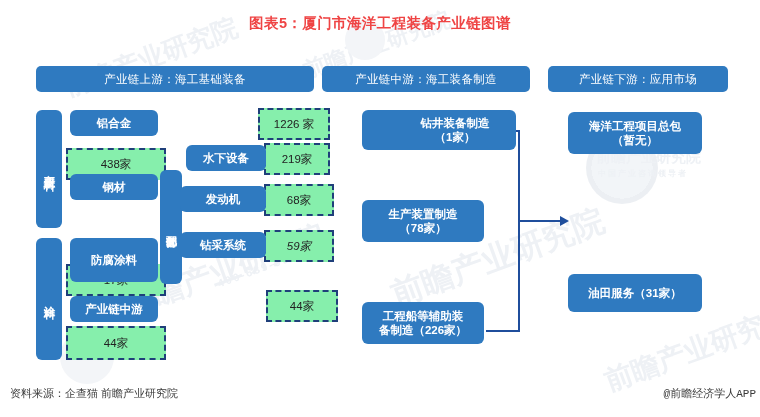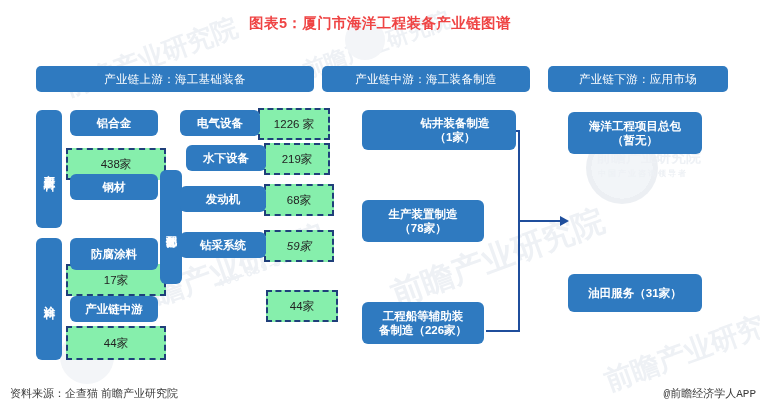--- a/index.html
+++ b/index.html
@@ -98,27 +98,26 @@
 
   <div class="vrail" style="left:36px;top:110px;width:26px;height:118px;">主要材料</div>
   <div class="vrail" style="left:36px;top:238px;width:26px;height:122px;">涂料</div>
   <div class="vrail" style="left:160px;top:170px;width:22px;height:114px;letter-spacing:0px;font-size:11px;">配套部件</div>
 
   <div class="bbox" style="left:70px;top:110px;width:88px;height:26px;">铝合金</div>
   <div class="dbox" style="left:66px;top:148px;width:96px;height:28px;">438家</div>
 
   <div class="bbox" style="left:70px;top:174px;width:88px;height:26px;">钢材</div>
 
-  <div class="bbox" style="left:70px;top:238px;width:88px;height:32px;">防腐涂料</div>
+  <div class="bbox" style="left:70px;top:238px;width:88px;height:44px;">防腐涂料</div>
   <div class="dbox" style="left:66px;top:264px;width:96px;height:28px;">17家</div>
 
   <div class="bbox" style="left:70px;top:296px;width:88px;height:26px;">产业链中游</div>
   <div class="dbox" style="left:66px;top:326px;width:96px;height:30px;">44家</div>
 
-  <div class="bbox" style="left:180px;top:110px;width:80px;height:26px;">电气设备</div>
   <div class="dbox" style="left:258px;top:108px;width:68px;height:28px;">1226 家</div>
 
   <div class="bbox" style="left:186px;top:145px;width:80px;height:26px;">水下设备</div>
   <div class="dbox" style="left:264px;top:143px;width:62px;height:28px;">219家</div>
 
   <div class="bbox" style="left:180px;top:186px;width:86px;height:26px;">发动机</div>
   <div class="dbox" style="left:264px;top:184px;width:66px;height:28px;">68家</div>
 
   <div class="bbox" style="left:180px;top:232px;width:86px;height:26px;">钻采系统</div>
   <div class="dbox" style="left:264px;top:230px;width:66px;height:28px;font-style:italic;">59家</div>

